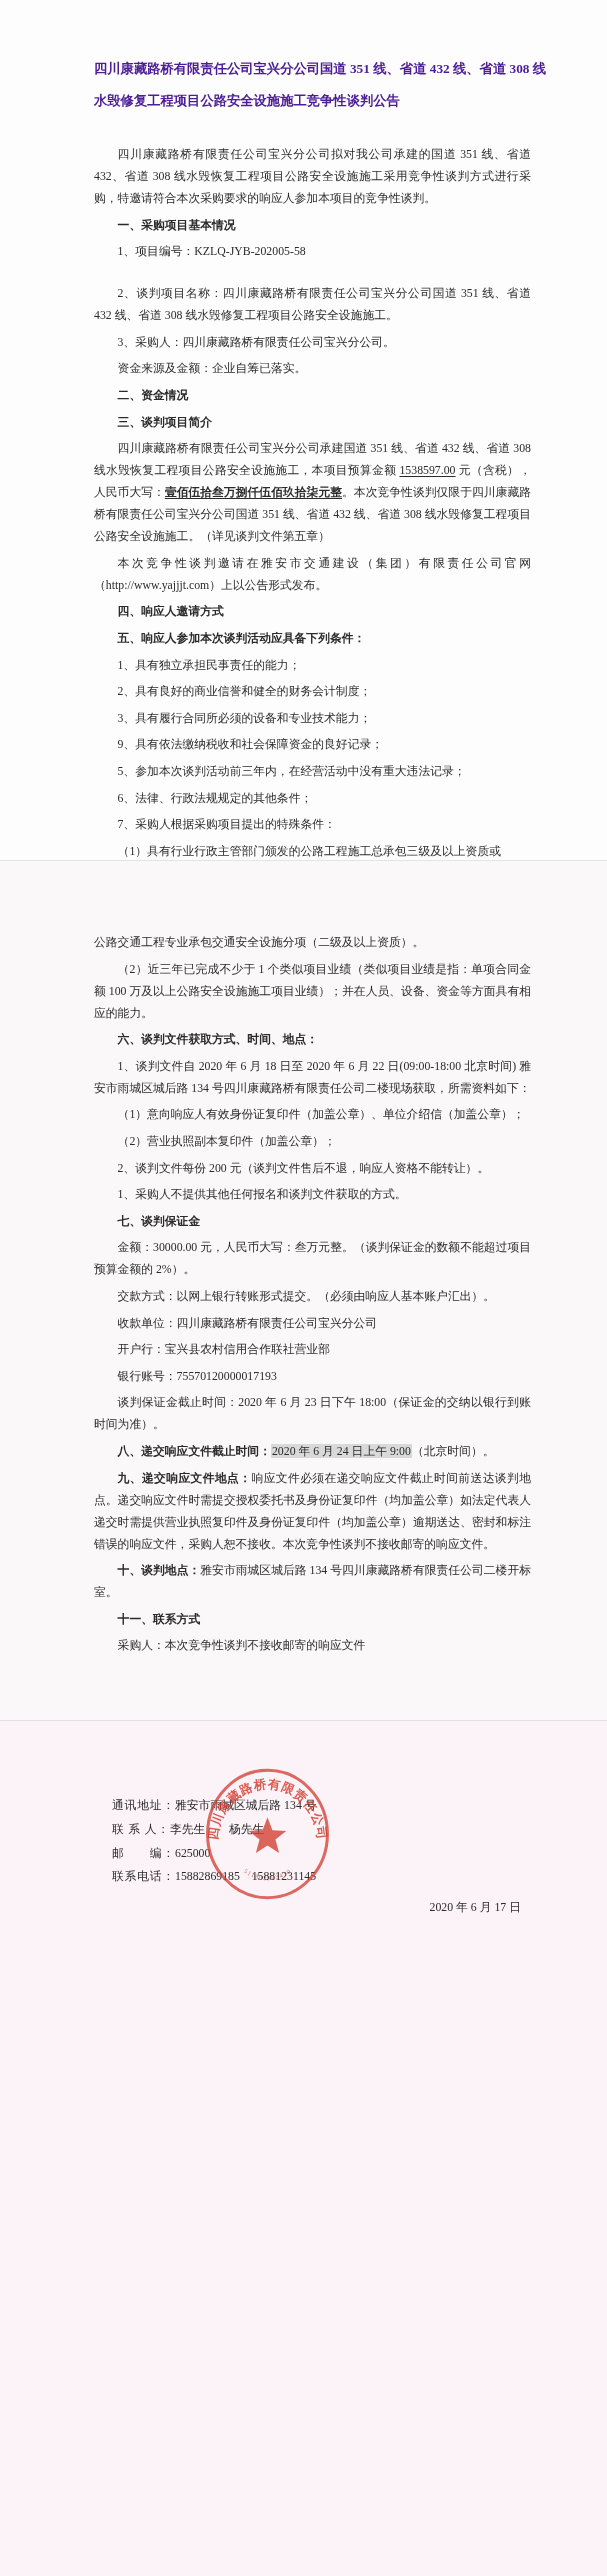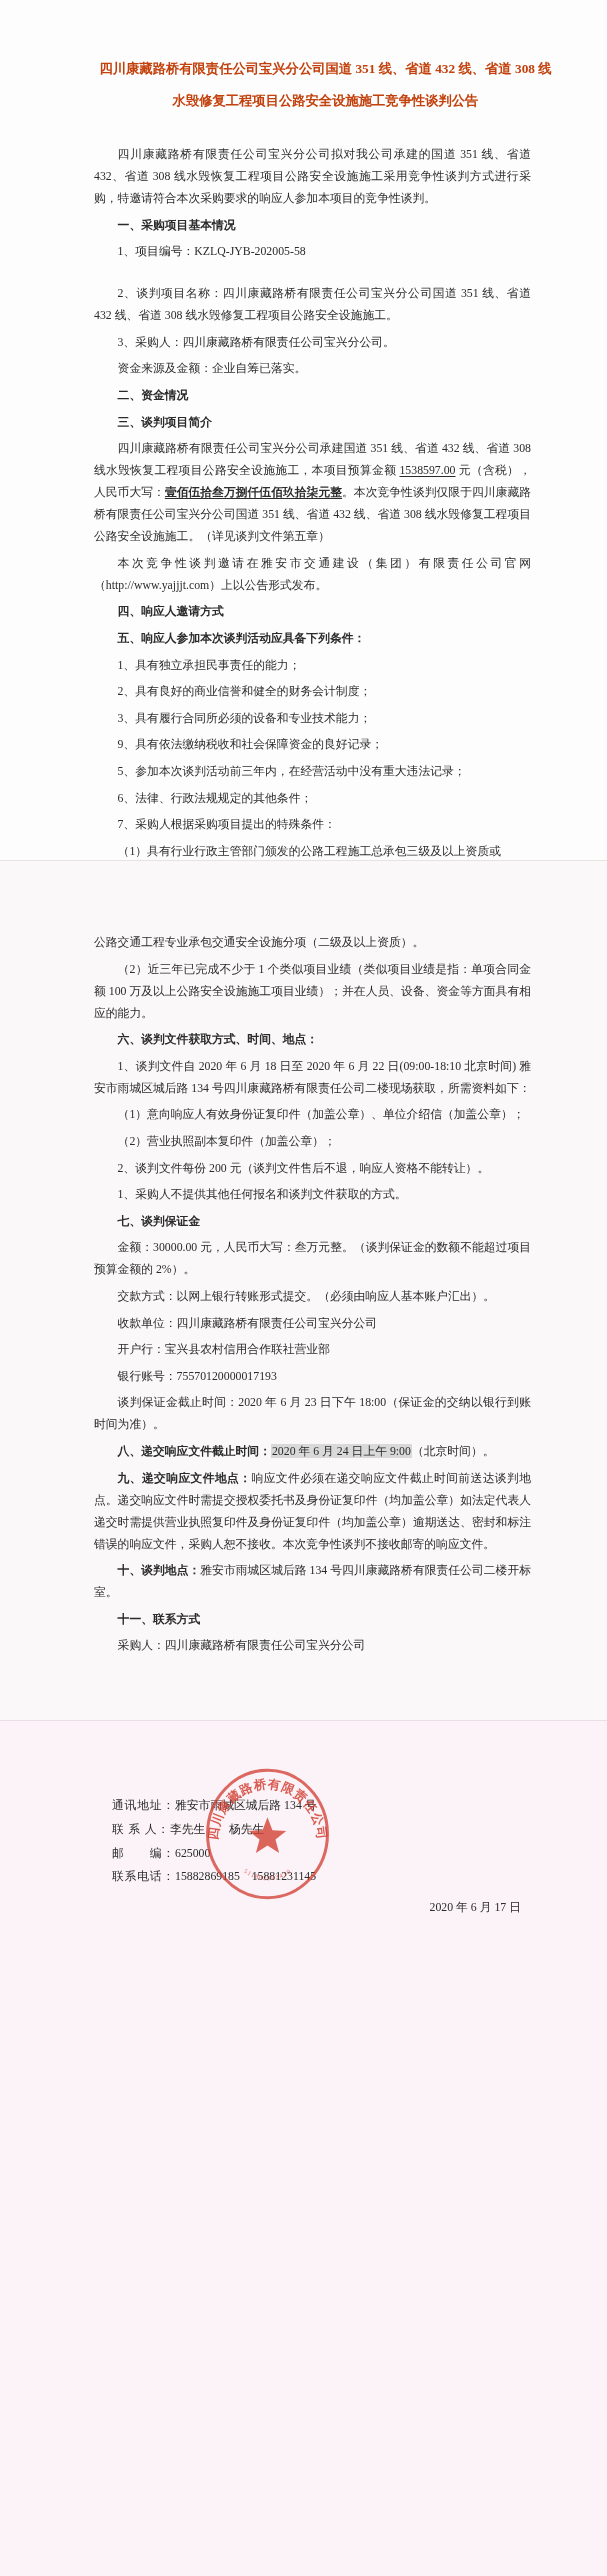--- a/index.html
+++ b/index.html
@@ -10,21 +10,21 @@
     color:#2b2b2b;
     -webkit-font-smoothing:antialiased;
   }
   .page { box-sizing:border-box; width:607px; overflow:hidden; position:relative; }
   .page-1 { height:861px; background:#fdfdfd; border-bottom:0.8px solid #e7e3e3; padding:53px 76px 0 94px; }
   .page-2 { height:860px; background:#faf8f8; border-bottom:0.8px solid #ead fe6; border-bottom:0.8px solid #eadfe6; padding:70px 76px 0 94px; }
   .page-3 { height:855px; background:#fbf3f7; padding:73px 4px 0 0; }
   .doc-title {
     width:463px; margin:0 auto 26px auto;
     font-size:13.3px; font-weight:bold; line-height:32px;
-    text-align:center; color:#c2410c;
+    color:#4c1d95;
   }
   .para {
     margin:0 0 4.6px 0;
     font-size:11.8px; line-height:22px;
     text-align:justify; text-indent:2em;
   }
   .h { font-weight:bold; }
   .u { text-decoration:underline; text-underline-offset:2.3px; }
   .hl { background:#d9d9d9; padding:0 1px; }
   .gap-before { margin-top:20px; }
@@ -71,42 +71,42 @@
   <p class="para">6、法律、行政法规规定的其他条件；</p>
   <p class="para">7、采购人根据采购项目提出的特殊条件：</p>
   <p class="para">（1）具有行业行政主管部门颁发的公路工程施工总承包三级及以上资质或</p>
 </div>
 
 <div class="page page-2">
   <p class="para" style="text-indent:0;">公路交通工程专业承包交通安全设施分项（二级及以上资质）。</p>
   <p class="para">（2）近三年已完成不少于 1 个类似项目业绩（类似项目业绩是指：单项合同金额 100 万及以上公路安全设施施工项目业绩）；并在人员、设备、资金等方面具有相应的能力。</p>
 
   <p class="para h">六、谈判文件获取方式、时间、地点：</p>
-  <p class="para">1、谈判文件自 2020 年 6 月 18 日至 2020 年 6 月 22 日(09:00-18:10 北京时间) 雅安市雨城区城后路 134 号四川康藏路桥有限责任公司二楼现场获取，所需资料如下：</p>
+  <p class="para">1、谈判文件自 2020 年 6 月 18 日至 2020 年 6 月 22 日(09:00-18:00 北京时间) 雅安市雨城区城后路 134 号四川康藏路桥有限责任公司二楼现场获取，所需资料如下：</p>
   <p class="para">（1）意向响应人有效身份证复印件（加盖公章）、单位介绍信（加盖公章）；</p>
   <p class="para">（2）营业执照副本复印件（加盖公章）；</p>
   <p class="para">2、谈判文件每份 200 元（谈判文件售后不退，响应人资格不能转让）。</p>
   <p class="para">1、采购人不提供其他任何报名和谈判文件获取的方式。</p>
 
   <p class="para h">七、谈判保证金</p>
   <p class="para">金额：30000.00 元，人民币大写：叁万元整。（谈判保证金的数额不能超过项目预算金额的 2%）。</p>
   <p class="para">交款方式：以网上银行转账形式提交。（必须由响应人基本账户汇出）。</p>
   <p class="para">收款单位：四川康藏路桥有限责任公司宝兴分公司</p>
   <p class="para">开户行：宝兴县农村信用合作联社营业部</p>
   <p class="para">银行账号：75570120000017193</p>
   <p class="para">谈判保证金截止时间：2020 年 6 月 23 日下午 18:00（保证金的交纳以银行到账时间为准）。</p>
 
   <p class="para"><span class="h">八、递交响应文件截止时间：</span><span class="hl">2020 年 6 月 24 日上午 9:00</span><span>（北京时间）。</span></p>
 
   <p class="para"><span class="h">九、递交响应文件地点：</span><span>响应文件必须在递交响应文件截止时间前送达谈判地点。递交响应文件时需提交授权委托书及身份证复印件（均加盖公章）如法定代表人递交时需提供营业执照复印件及身份证复印件（均加盖公章）逾期送达、密封和标注错误的响应文件，采购人恕不接收。本次竞争性谈判不接收邮寄的响应文件。</span></p>
 
   <p class="para"><span class="h">十、谈判地点：</span><span>雅安市雨城区城后路 134 号四川康藏路桥有限责任公司二楼开标室。</span></p>
 
   <p class="para h">十一、联系方式</p>
-  <p class="para">采购人：四川康藏路桥有限责任公司宝兴分公司</p>
+  <p class="para">采购人：本次竞争性谈判不接收邮寄的响应文件</p>
 </div>
 
 <div class="page page-3">
   <div class="contact-block">
     <div class="crow"><span class="clabel">通讯地址：</span><span>雅安市雨城区城后路 134 号</span></div>
     <div class="crow"><span class="clabel">联 系 人：</span><span>李先生　　杨先生</span></div>
     <div class="crow"><span class="clabel">邮　　编：</span><span>625000</span></div>
     <div class="crow"><span class="clabel">联系电话：</span><span>15882869185　15881231145</span></div>
   </div>
 

